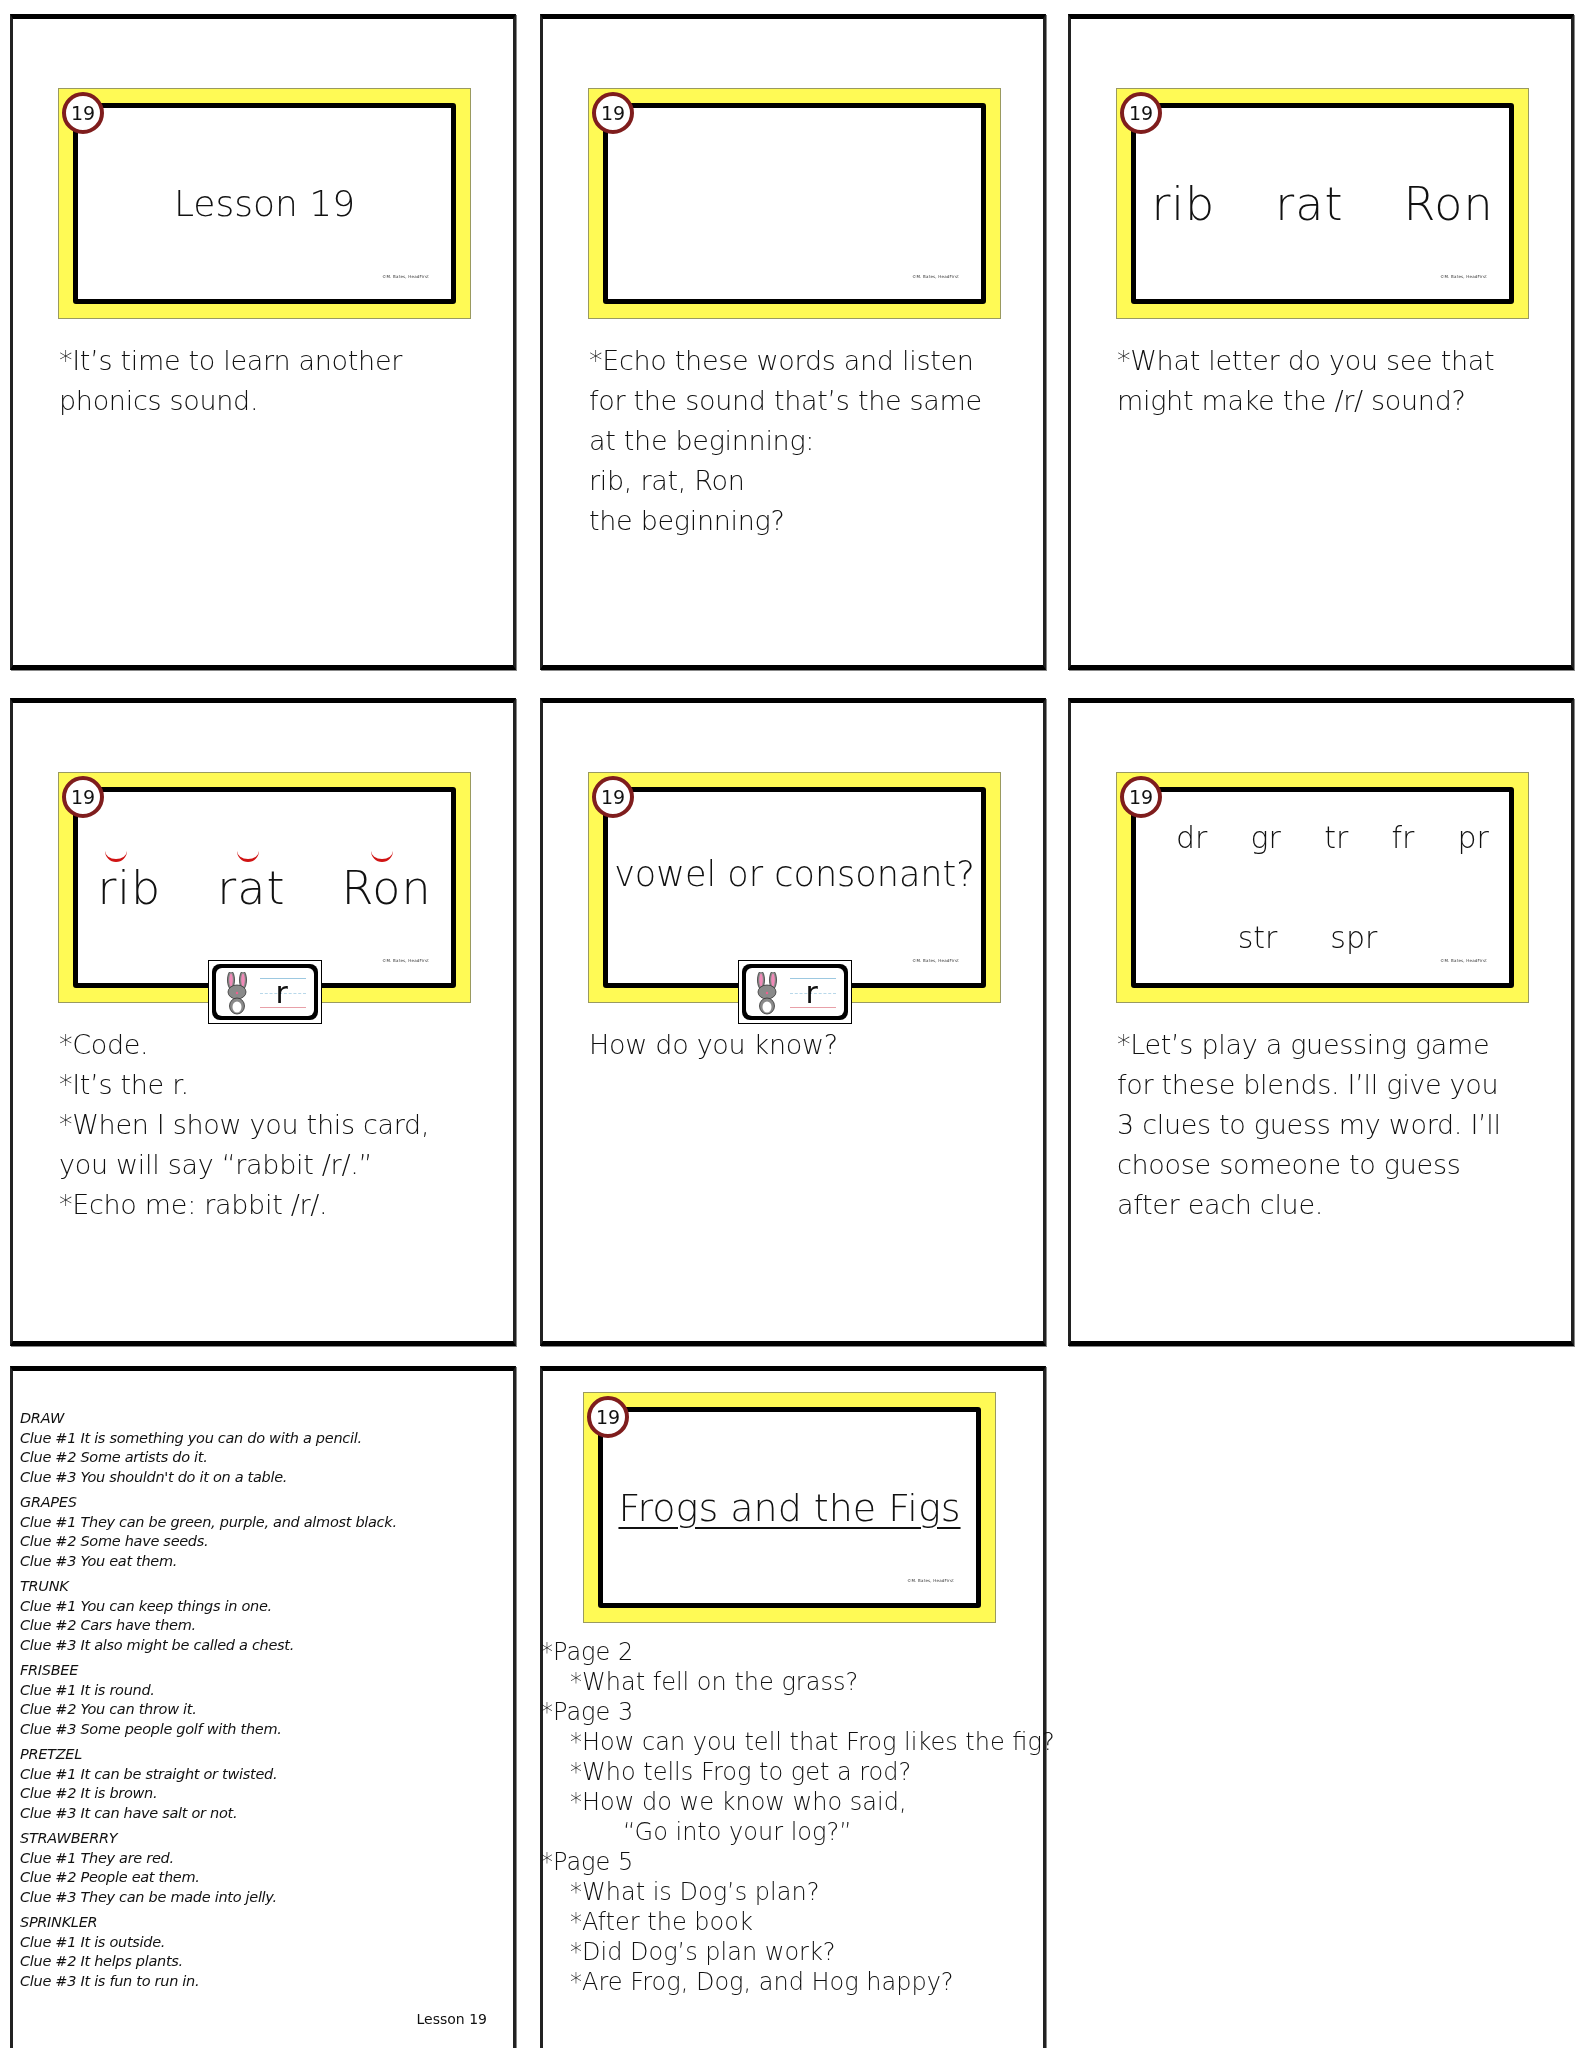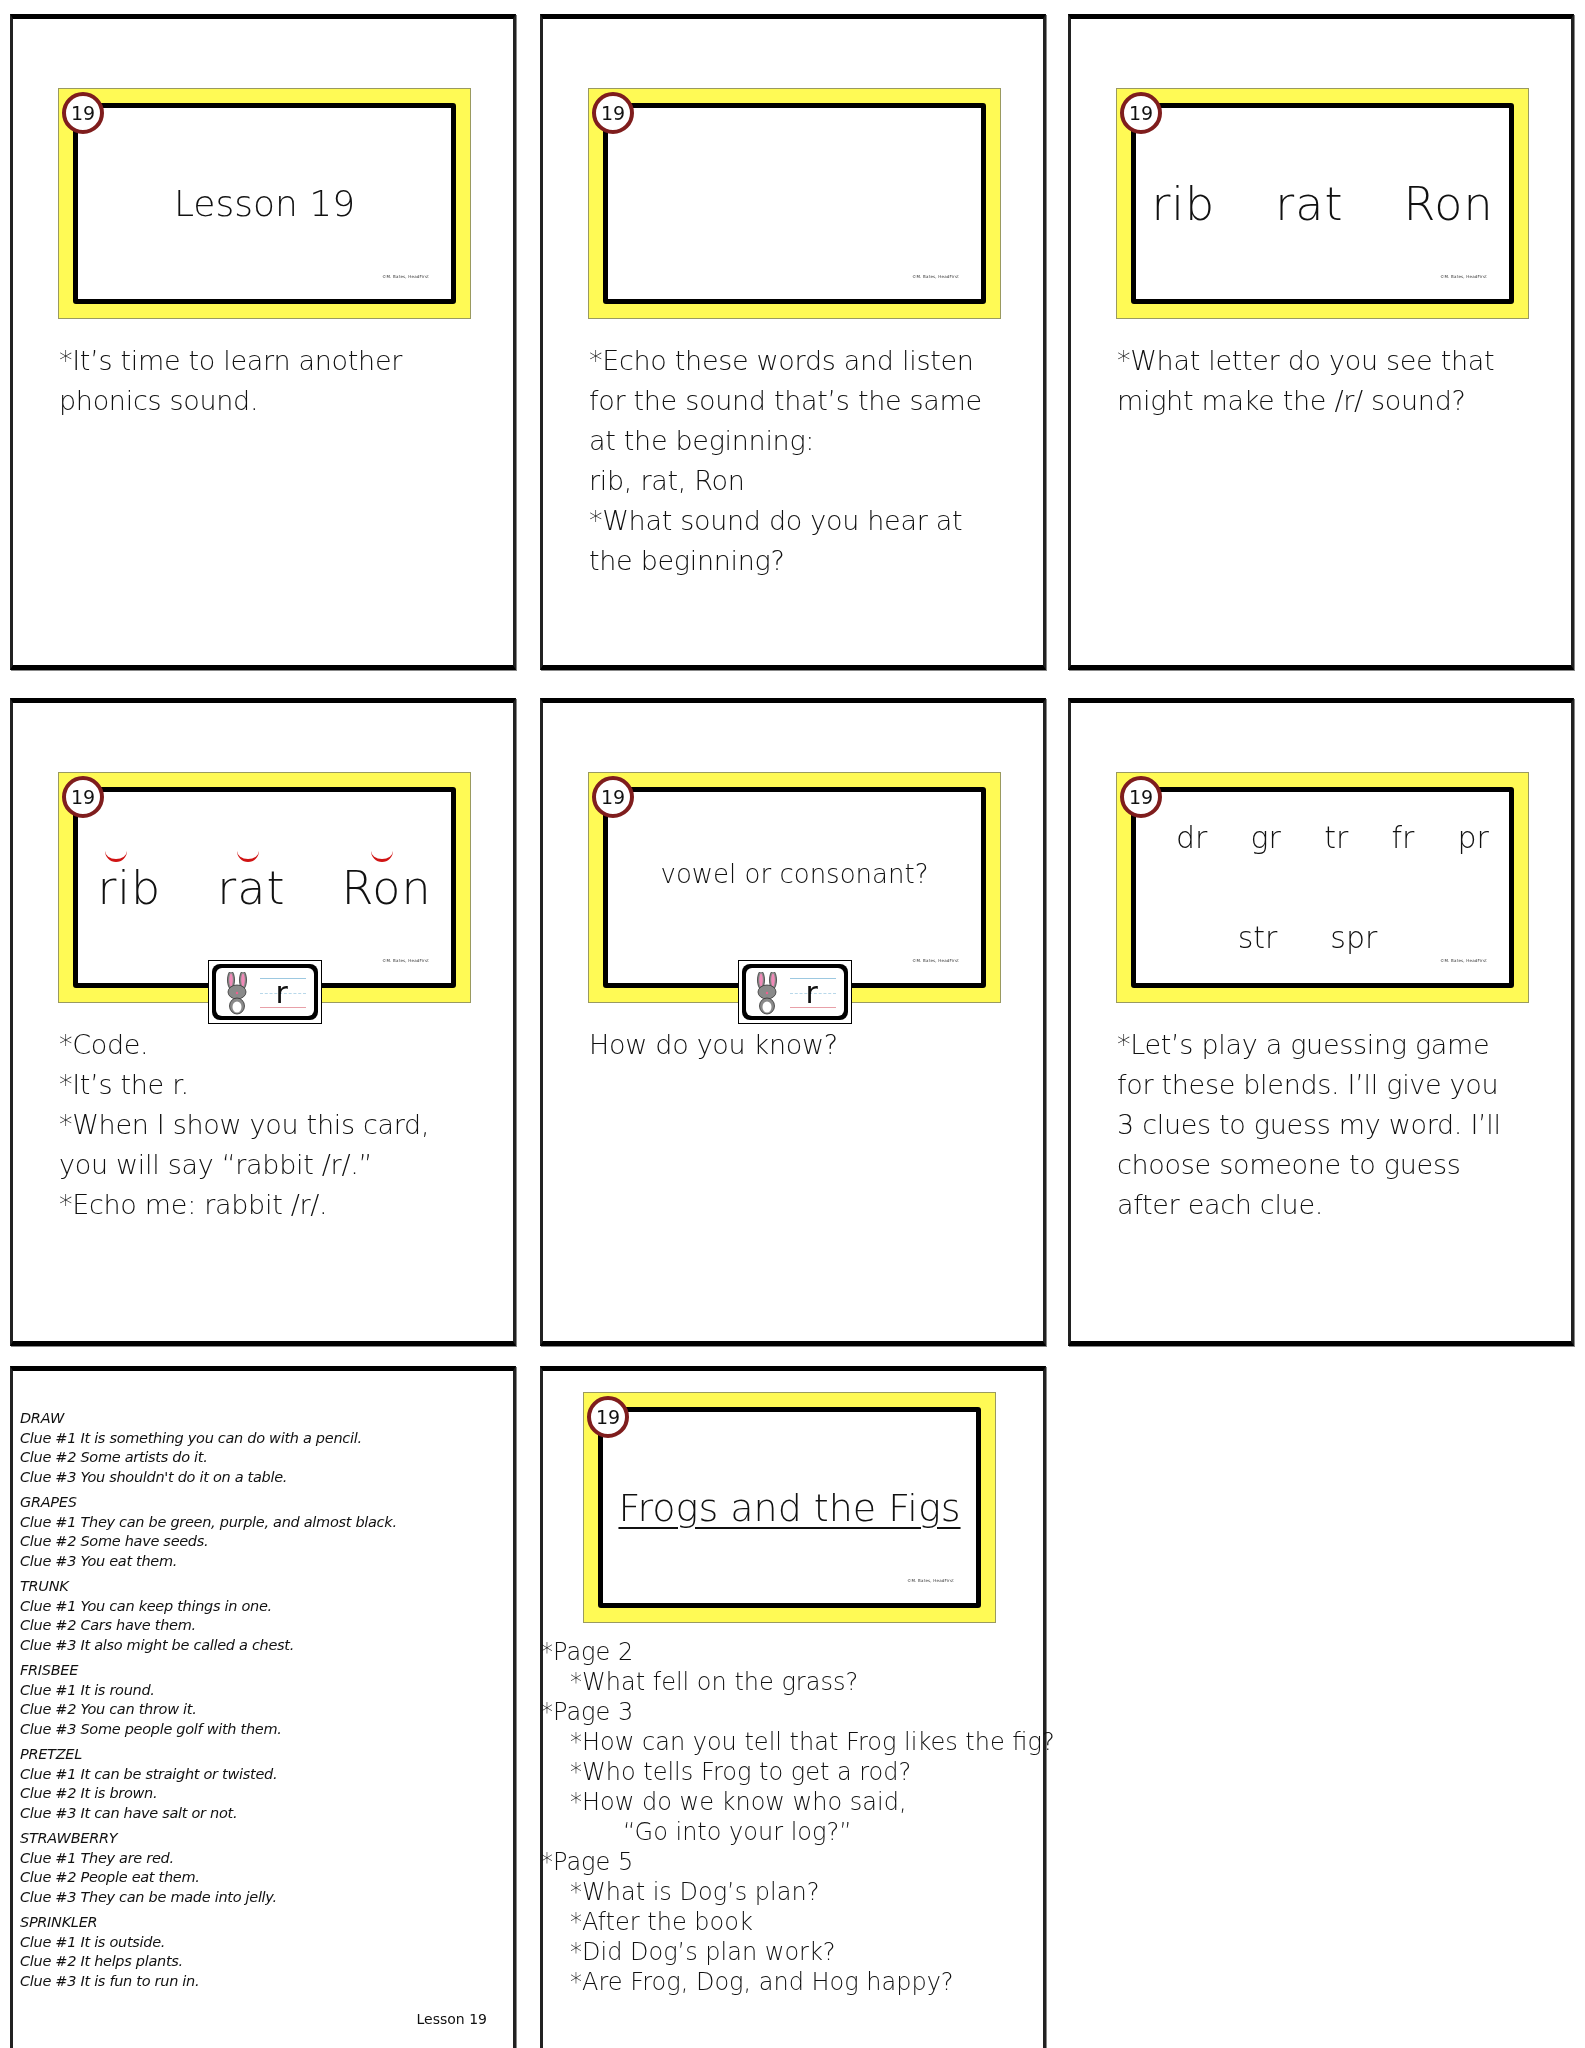--- a/index.html
+++ b/index.html
@@ -191,21 +191,20 @@
     <div class="inner">
       <div class="copyright">©M. Bates, HeadFirst</div>
     </div>
     <div class="badge">19</div>
   </div>
   <div class="notes">
     <span class="line">*Echo these words and listen</span>
     <span class="line">for the sound that’s the same</span>
     <span class="line">at the beginning:</span>
     <span class="line">rib, rat, Ron</span>
-    <span class="line">*What sound do you hear at</span>
     <span class="line">the beginning?</span>
   </div>
 </div>
 
 <div class="panel r1 c3">
   <div class="card">
     <div class="inner">
       <div class="center-text">
         <div class="words">
           <span class="word">rib</span>
@@ -260,21 +259,21 @@
     <span class="line">*It’s the r.</span>
     <span class="line">*When I show you this card,</span>
     <span class="line">you will say “rabbit /r/.”</span>
     <span class="line">*Echo me: rabbit /r/.</span>
   </div>
 </div>
 
 <div class="panel r2 c2">
   <div class="card">
     <div class="inner">
-      <div class="center-text" style="font-size:26px; padding-bottom:28px;">vowel or consonant?</div>
+      <div class="center-text" style="font-size:35px; padding-bottom:28px;">vowel or consonant?</div>
       <div class="copyright">©M. Bates, HeadFirst</div>
     </div>
     <div class="badge">19</div>
     <div class="code-card">
       <div class="scallop">
           <div class="face">
         <svg class="rabbit" viewBox="0 0 30 44">
           <ellipse cx="9" cy="8" rx="3.5" ry="9" fill="#8a8a8a" stroke="#333" stroke-width="0.8"></ellipse>
           <ellipse cx="9" cy="8" rx="1.8" ry="6.5" fill="#f08ab8"></ellipse>
           <ellipse cx="21" cy="8" rx="3.5" ry="9" fill="#8a8a8a" stroke="#333" stroke-width="0.8"></ellipse>

